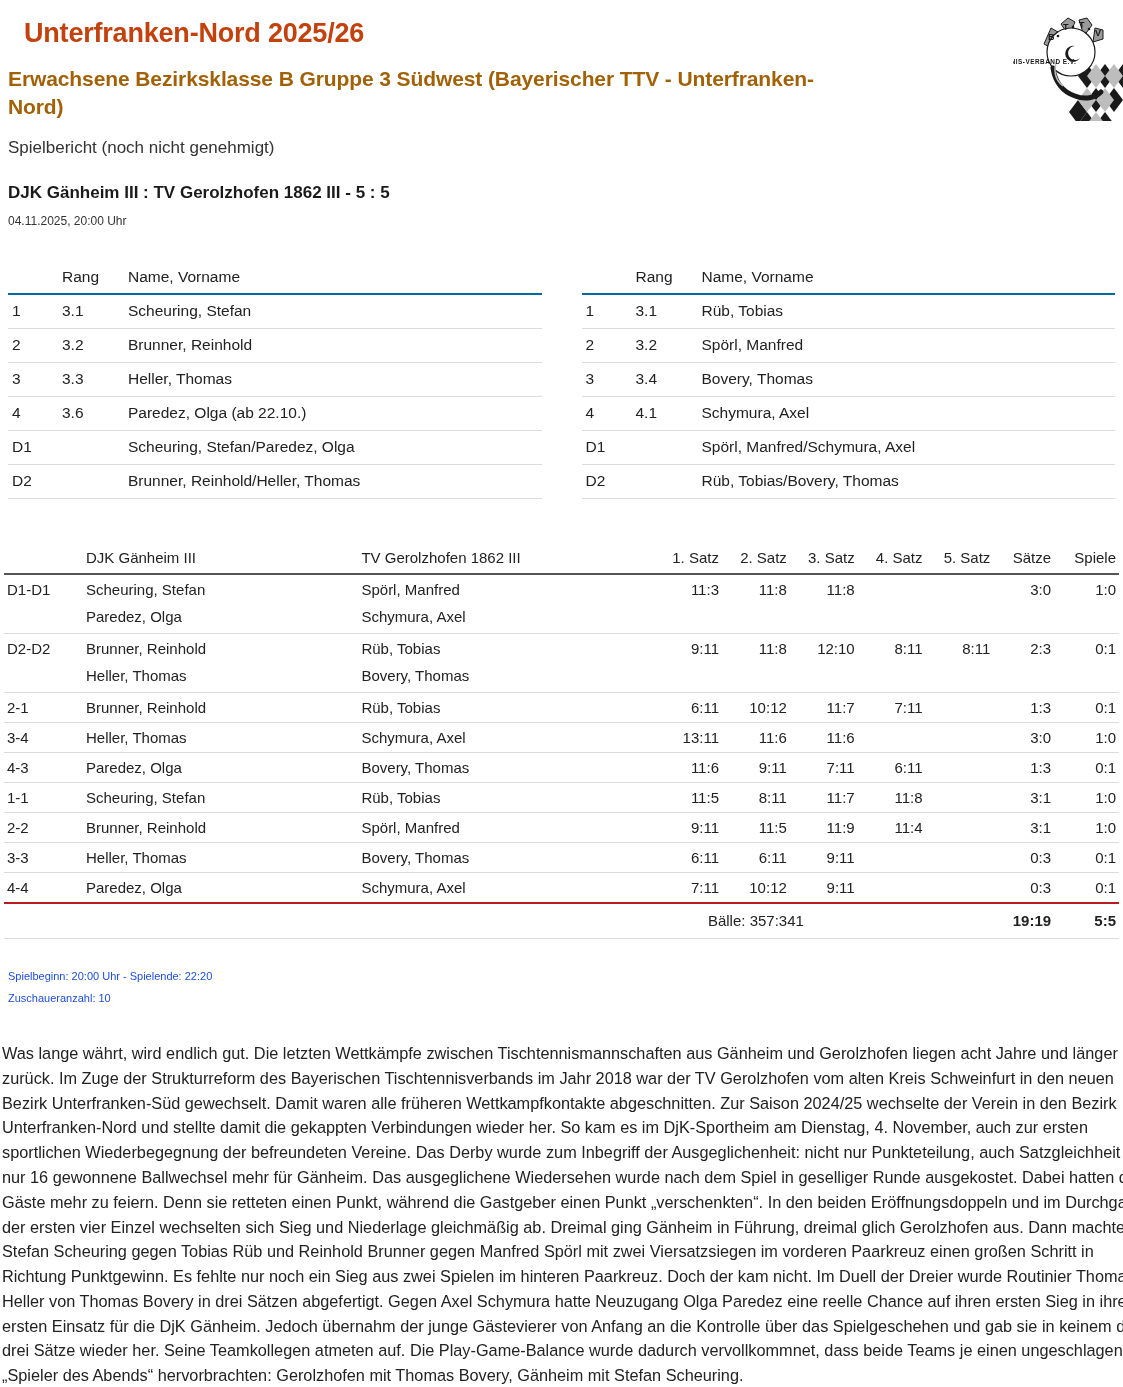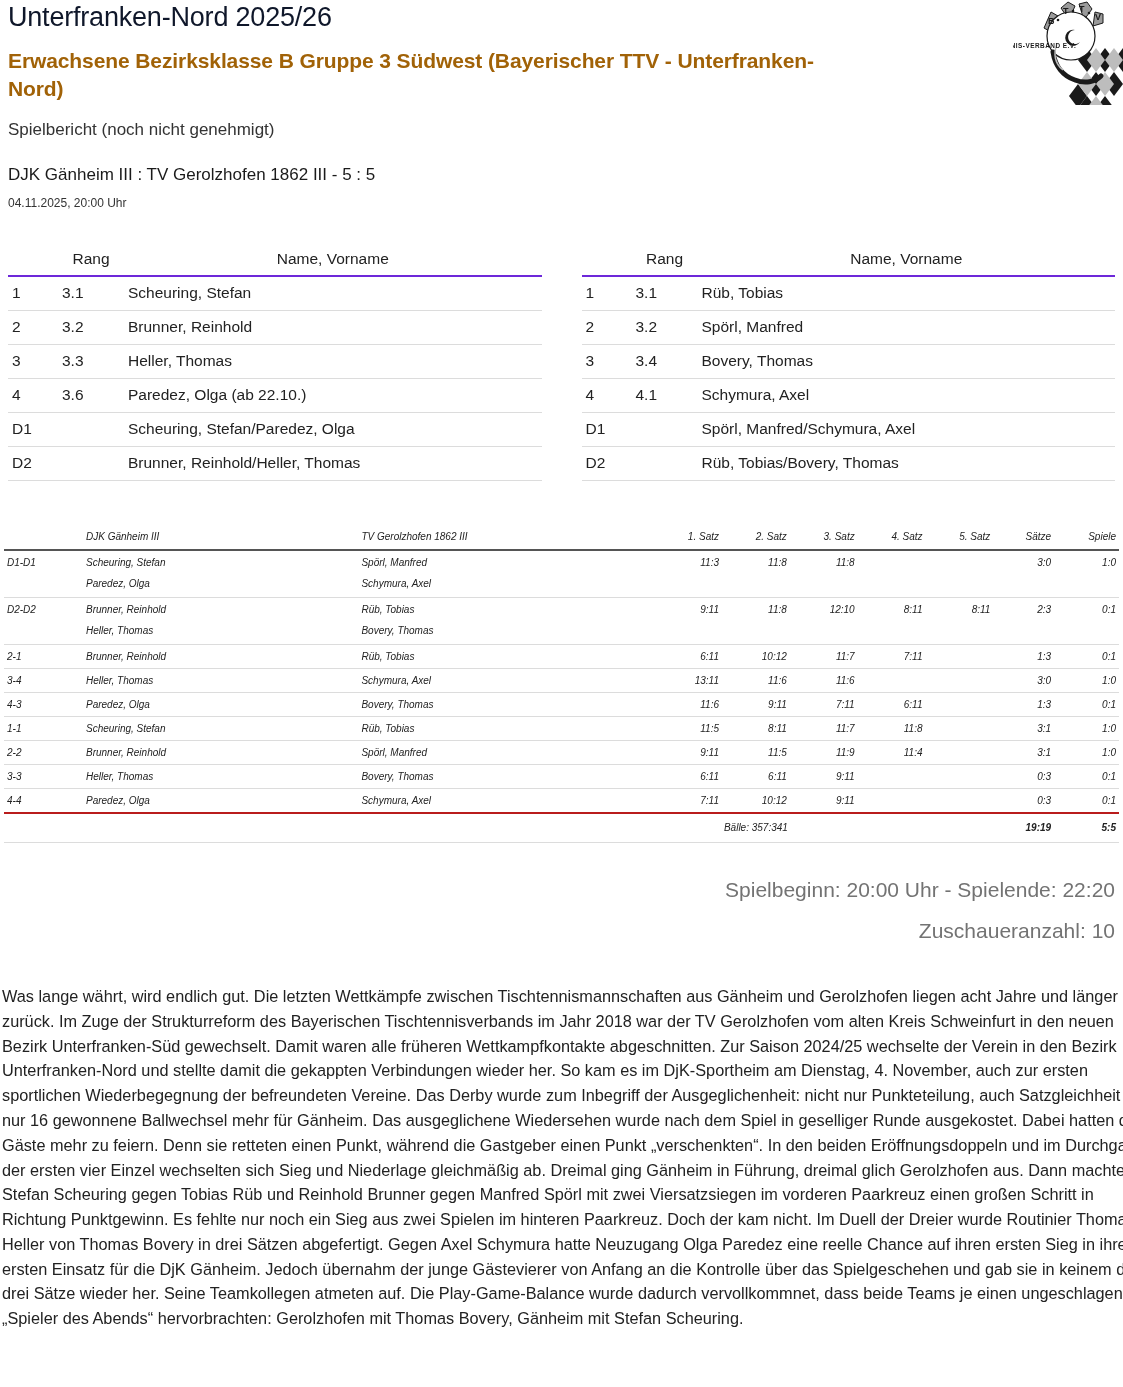--- a/index.html
+++ b/index.html
@@ -22,45 +22,45 @@
     overflow: hidden;
   }
 
   
   .header {
     position: relative;
     padding: 0 8px;
   }
   .h1 {
     font-size: 27px;
-    font-weight: normal;
-    color: #0f172a;
+    font-weight: bold;
+    color: #c2410c;
     line-height: 1.15;
-    margin: 0;
+    margin: 16px;
     padding-top: 2px;
     letter-spacing: -0.2px;
   }
   .h2 {
     font-size: 21px;
     font-weight: bold;
     color: #a16207;
     line-height: 1.32;
     margin: 14px 0 0 0;
     max-width: 830px;
     letter-spacing: -0.1px;
   }
   .subline {
     font-size: 17px;
     color: #333333;
     margin-top: 17px;
     line-height: 1.3;
   }
   .matchline {
     font-size: 17px;
-    font-weight: normal;
+    font-weight: bold;
     color: #1a1a1a;
     margin-top: 22px;
     line-height: 1.3;
   }
   .dateline {
     font-size: 12px;
     color: #333333;
     margin-top: 10px;
     line-height: 1.3;
   }
@@ -86,23 +86,23 @@
     flex: 1 1 0;
   }
   table.tbl {
     width: 100%;
     border-collapse: collapse;
     font-size: 15.5px;
     color: #222;
   }
   table.tbl th {
     font-weight: normal;
-    text-align: center;
+    text-align: left;
     padding: 3px 4px 7px 4px;
-    border-bottom: 2px solid #6d28d9;
+    border-bottom: 2px solid #0369a1;
     color: #222;
     white-space: nowrap;
   }
   table.tbl td {
     padding: 7px 4px 8px 4px;
     border-bottom: 1px solid #dcdcdc;
     white-space: nowrap;
     vertical-align: top;
   }
   .c-num   { width: 42px; }
@@ -110,24 +110,23 @@
   .c-name  { }
 
   
   .matchtbl-wrap {
     margin-top: 48px;
     padding: 0 4px 0 4px;
   }
   table.mtbl {
     width: 100%;
     border-collapse: collapse;
-    font-size: 10px;
+    font-size: 15px;
     color: #222;
     table-layout: fixed;
-    font-style: italic;
   }
   table.mtbl th {
     font-weight: normal;
     text-align: left;
     padding: 2px 3px 7px 3px;
     border-bottom: 2px solid #555;
     white-space: nowrap;
   }
   table.mtbl th.rt, table.mtbl td.rt { text-align: right; }
   table.mtbl td {
@@ -151,24 +150,23 @@
   col.c-home  { width: 272px; }
   col.c-away  { width: 292px; }
   col.c-set   { width: 67px; }
   col.c-saetze{ width: 60px; }
   col.c-spiele{ width: 64px; }
 
   
   .meta {
     padding: 0 8px;
     margin-top: 27px;
-    font-size: 21px;
-    color: #737373;
+    font-size: 11px;
+    color: #1d4ed8;
     line-height: 1.95;
-    text-align: right;
   }
 
   
   .report {
     padding: 0 0 0 2px;
     margin-top: 32px;
     font-size: 16.3px;
     line-height: 1.52;
     color: #222;
     width: 1160px;

